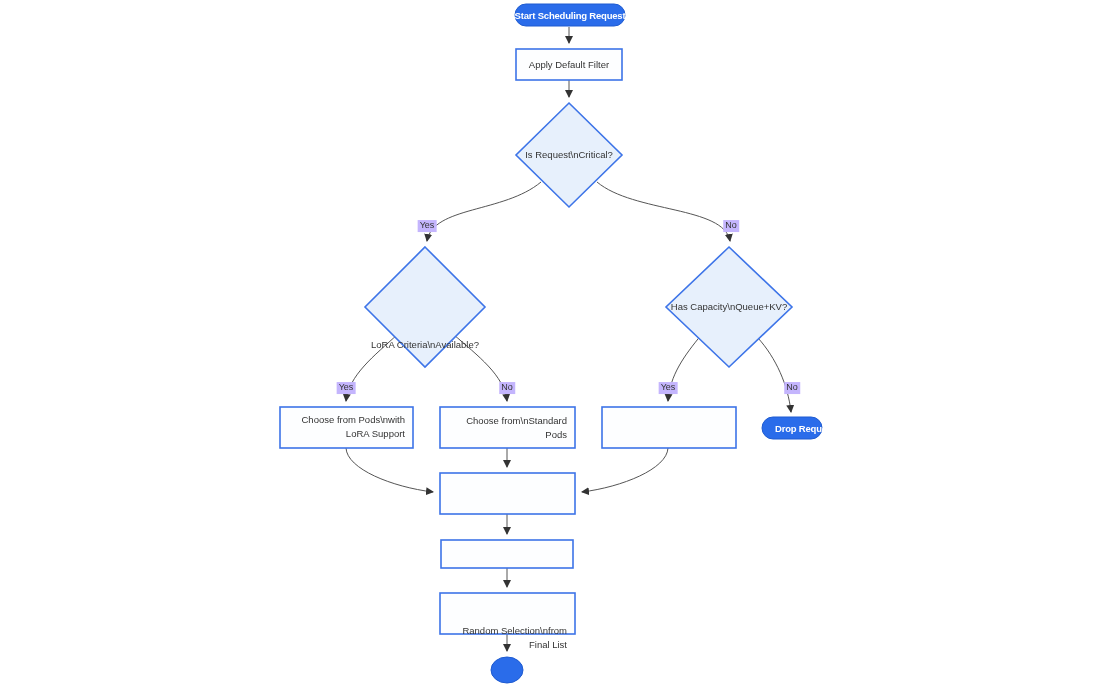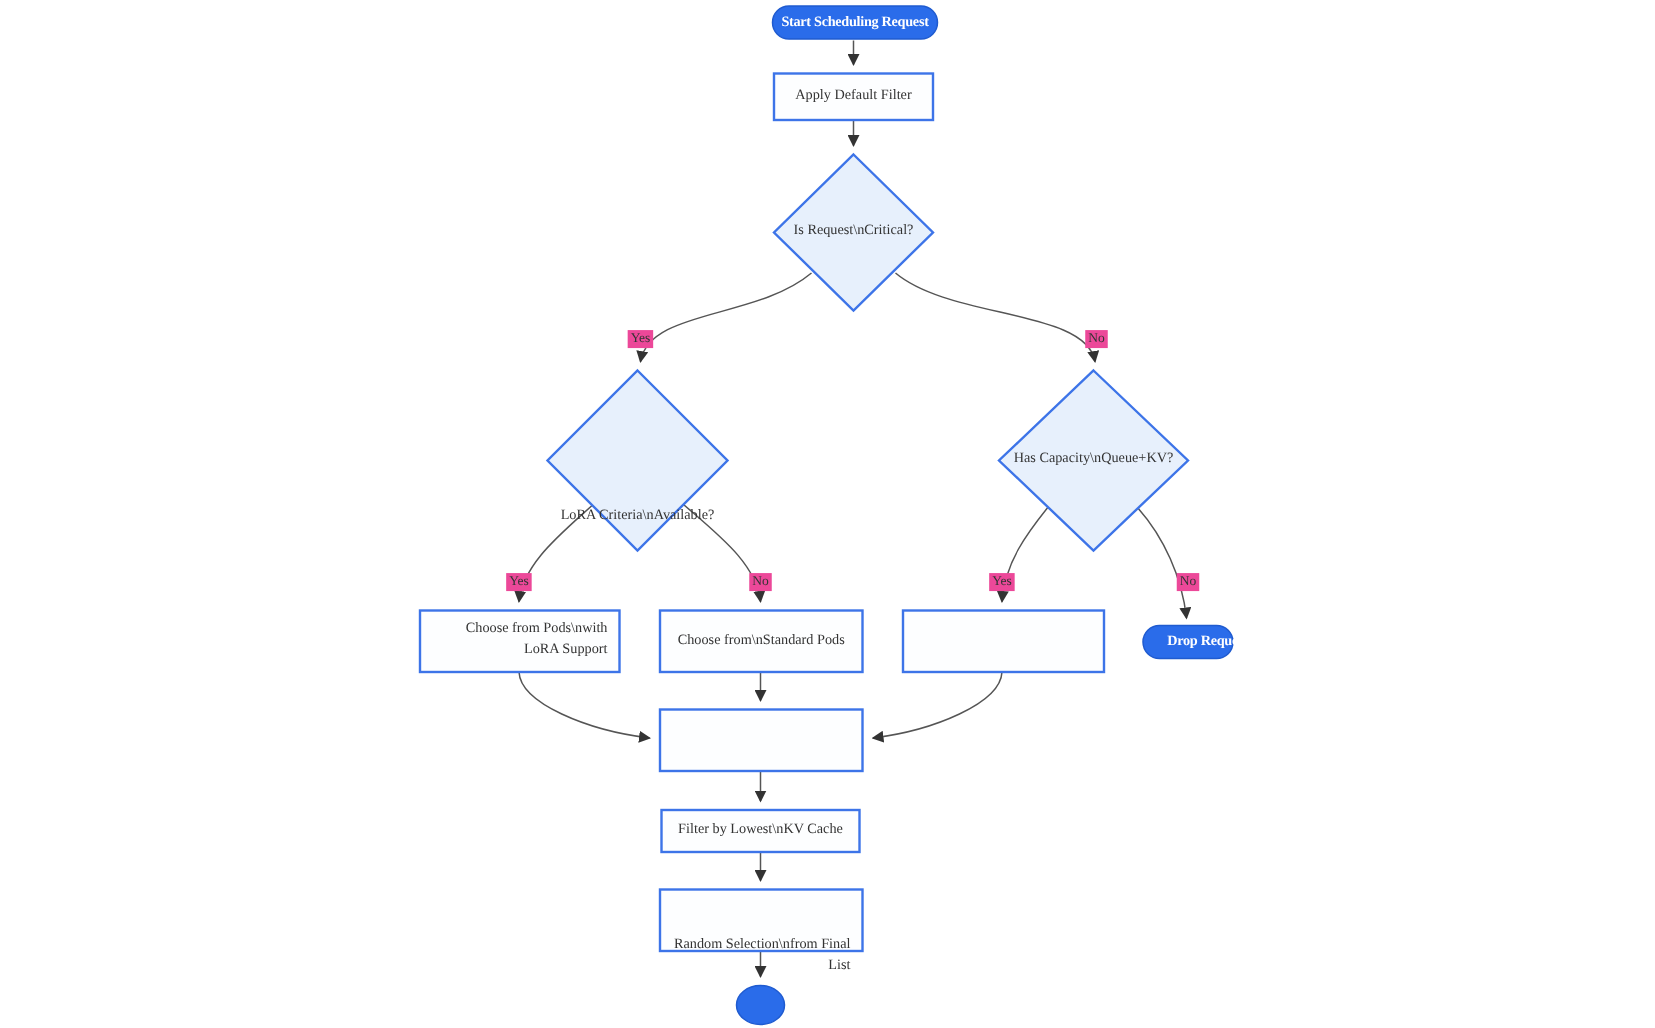--- a/index.html
+++ b/index.html
@@ -1,38 +1,38 @@
 <!DOCTYPE html>
 <html><head>
 <meta charset="utf-8">
 <style>
   html,body{margin:0;padding:0;background:#ffffff;}
   #canvas{
     position:relative;width:900px;height:685px;background:#ffffff;overflow:hidden;
-    font-family:Liberation Serif, serif;color:#333;
+    font-family:Liberation Sans, sans-serif;color:#333;
   }
   #edges-svg{position:absolute;left:0;top:0;width:1103px;height:685px;}
   .edge{fill:none;stroke:#555;stroke-width:1;}
   .shape-rect{fill:#fdfeff;stroke:#3d74e8;stroke-width:1.6;}
   .shape-diamond{fill:#e7f0fc;stroke:#3d74e8;stroke-width:1.6;}
   .shape-pill{fill:#2a6cea;stroke:#1f5bd0;stroke-width:1;}
   .node-label{
     position:absolute;display:flex;align-items:center;justify-content:center;
     text-align:right;font-size:9.5px;line-height:1.4;color:#333;
     padding:0 8px;box-sizing:border-box;border-radius:10px;
   }
   .node-label.nowrap{white-space:nowrap;padding:0;}
   .pill-label{
     position:absolute;display:flex;align-items:center;justify-content:center;
     text-align:center;font-size:9.5px;font-weight:bold;color:#ffffff;
     letter-spacing:-0.2px;white-space:nowrap;box-sizing:border-box;
   }
   .edge-label{
     position:absolute;transform:translate(-50%,-50%);
-    background:#ec4899;color:#333;font-size:9px;line-height:1.1;
+    background:#c4b5fd;color:#333;font-size:9px;line-height:1.1;
     padding:1px 2px;white-space:nowrap;
   }
 </style>
 </head>
 <body>
 
 <div id="canvas">
 
   <svg id="edges-svg" viewBox="0 0 1103 685" xmlns="http://www.w3.org/2000/svg">
     <defs>
@@ -86,21 +86,20 @@
   <div class="node-label nowrap" style="left:667px;top:297px;width:124px;height:20px;">Has Capacity\nQueue+KV?</div>
 
   <div class="node-label" style="left:280px;top:406px;width:133px;height:41px;">Choose from Pods\nwith LoRA Support</div>
 
   <div class="node-label" style="left:440px;top:407px;width:135px;height:41px;">Choose from\nStandard Pods</div>
 
 
   <div class="pill-label" style="left:730px;top:417px;width:60px;height:22px;margin-left:45px;">Drop Request</div>
 
 
-  <div class="node-label nowrap" style="left:441px;top:540px;width:132px;height:28px;">Filter by Lowest\nKV Cache</div>
 
   <div class="node-label" style="left:440px;top:593px;width:135px;height:41px;margin-top:24px;">Random Selection\nfrom Final List</div>
 
   <div class="pill-label" style="left:491px;top:682px;width:32px;height:26px;">End</div>
 
   <span class="edge-label" style="left:427px;top:226px;">Yes</span>
   <span class="edge-label" style="left:731px;top:226px;">No</span>
   <span class="edge-label" style="left:346px;top:388px;">Yes</span>
   <span class="edge-label" style="left:507px;top:388px;">No</span>
   <span class="edge-label" style="left:668px;top:388px;">Yes</span>

